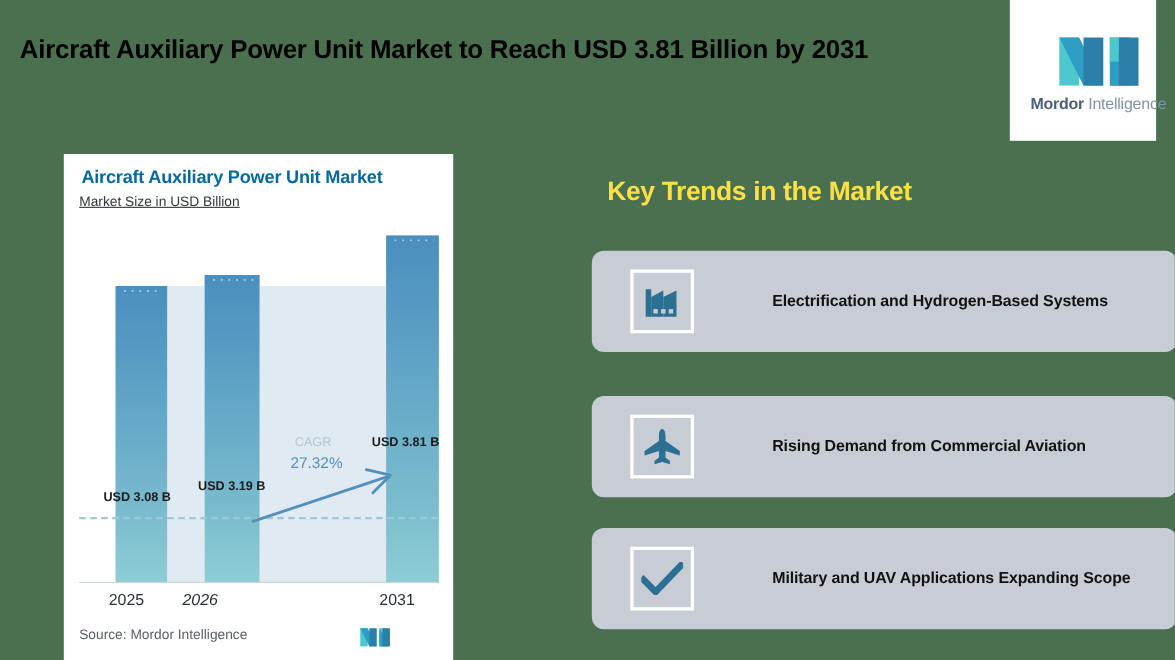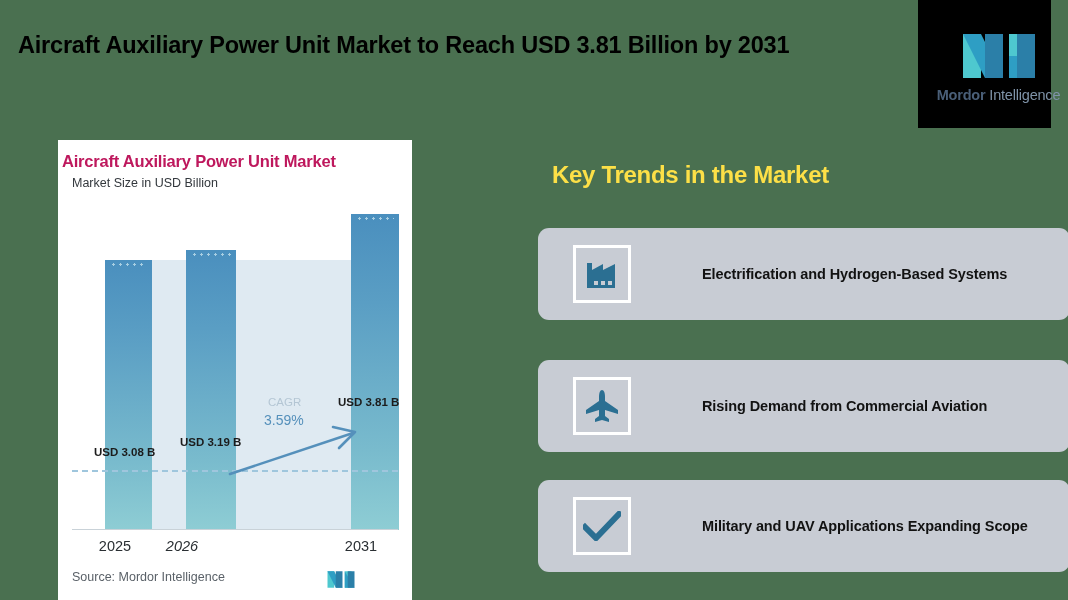--- a/index.html
+++ b/index.html
@@ -29,21 +29,21 @@
     letter-spacing: -0.2px;
   }
 
   
   .logo-box {
     position: absolute;
     left: 918px;
     top: 0px;
     width: 133px;
     height: 128px;
-    background: #000000;
+    background: #ffffff;
     display: flex;
     flex-direction: column;
     align-items: center;
     justify-content: center;
     padding-left: 28px;
   }
   .logo-mark { width: 80px; height: 52px; display: block; }
   .logo-word {
     margin-top: 9px;
     font-size: 14.5px;
@@ -58,33 +58,34 @@
     position: absolute;
     left: 58px;
     top: 140px;
     width: 354px;
     height: 460px;
     background: #ffffff;
     padding: 0;
   }
   .chart-title {
     position: absolute;
-    left: 4px;
+    left: 16px;
     top: 12px;
     font-size: 16.5px;
     font-weight: bold;
-    color: #be185d;
+    color: #0369a1;
     letter-spacing: -0.2px;
   }
   .chart-subtitle {
     position: absolute;
     left: 14px;
     top: 36px;
     font-size: 12.5px;
     color: #33383d;
+    text-decoration: underline;
   }
 
   
   .plot {
     position: absolute;
     left: 14px;
     top: 60px;
     width: 326px;
     height: 330px;
   }
@@ -264,21 +265,21 @@
 
     <div class="dashed-line" style="top:270px;"></div>
 
     <div class="axis-line"></div>
 
     <div class="bar-label" style="left:22px; top:246px;">USD 3.08 B</div>
     <div class="bar-label" style="left:108px; top:236px;">USD 3.19 B</div>
     <div class="bar-label" style="left:266px; top:196px;">USD 3.81 B</div>
 
     <div class="cagr-word" style="left:196px; top:196px;">CAGR</div>
-    <div class="cagr-value" style="left:192px; top:212px;">3.59%</div>
+    <div class="cagr-value" style="left:192px; top:212px;">27.32%</div>
 
     <svg class="cagr-arrow" style="left:155px; top:222px;" width="140" height="56" viewBox="0 0 140 56">
       <line x1="3" y1="52" x2="126" y2="11" stroke="#5590bb" stroke-width="2.6" stroke-linecap="round"></line>
       <polyline points="106,5 128,10 112,26" fill="none" stroke="#5590bb" stroke-width="2.6" stroke-linecap="round" stroke-linejoin="round"></polyline>
     </svg>
   </div>
 
   <div class="tick-label" style="left:27px; top:398px; width:60px;">2025</div>
   <div class="tick-label" style="left:94px; top:398px; width:60px;font-style:italic;">2026</div>
   <div class="tick-label" style="left:273px; top:398px; width:60px;">2031</div>

